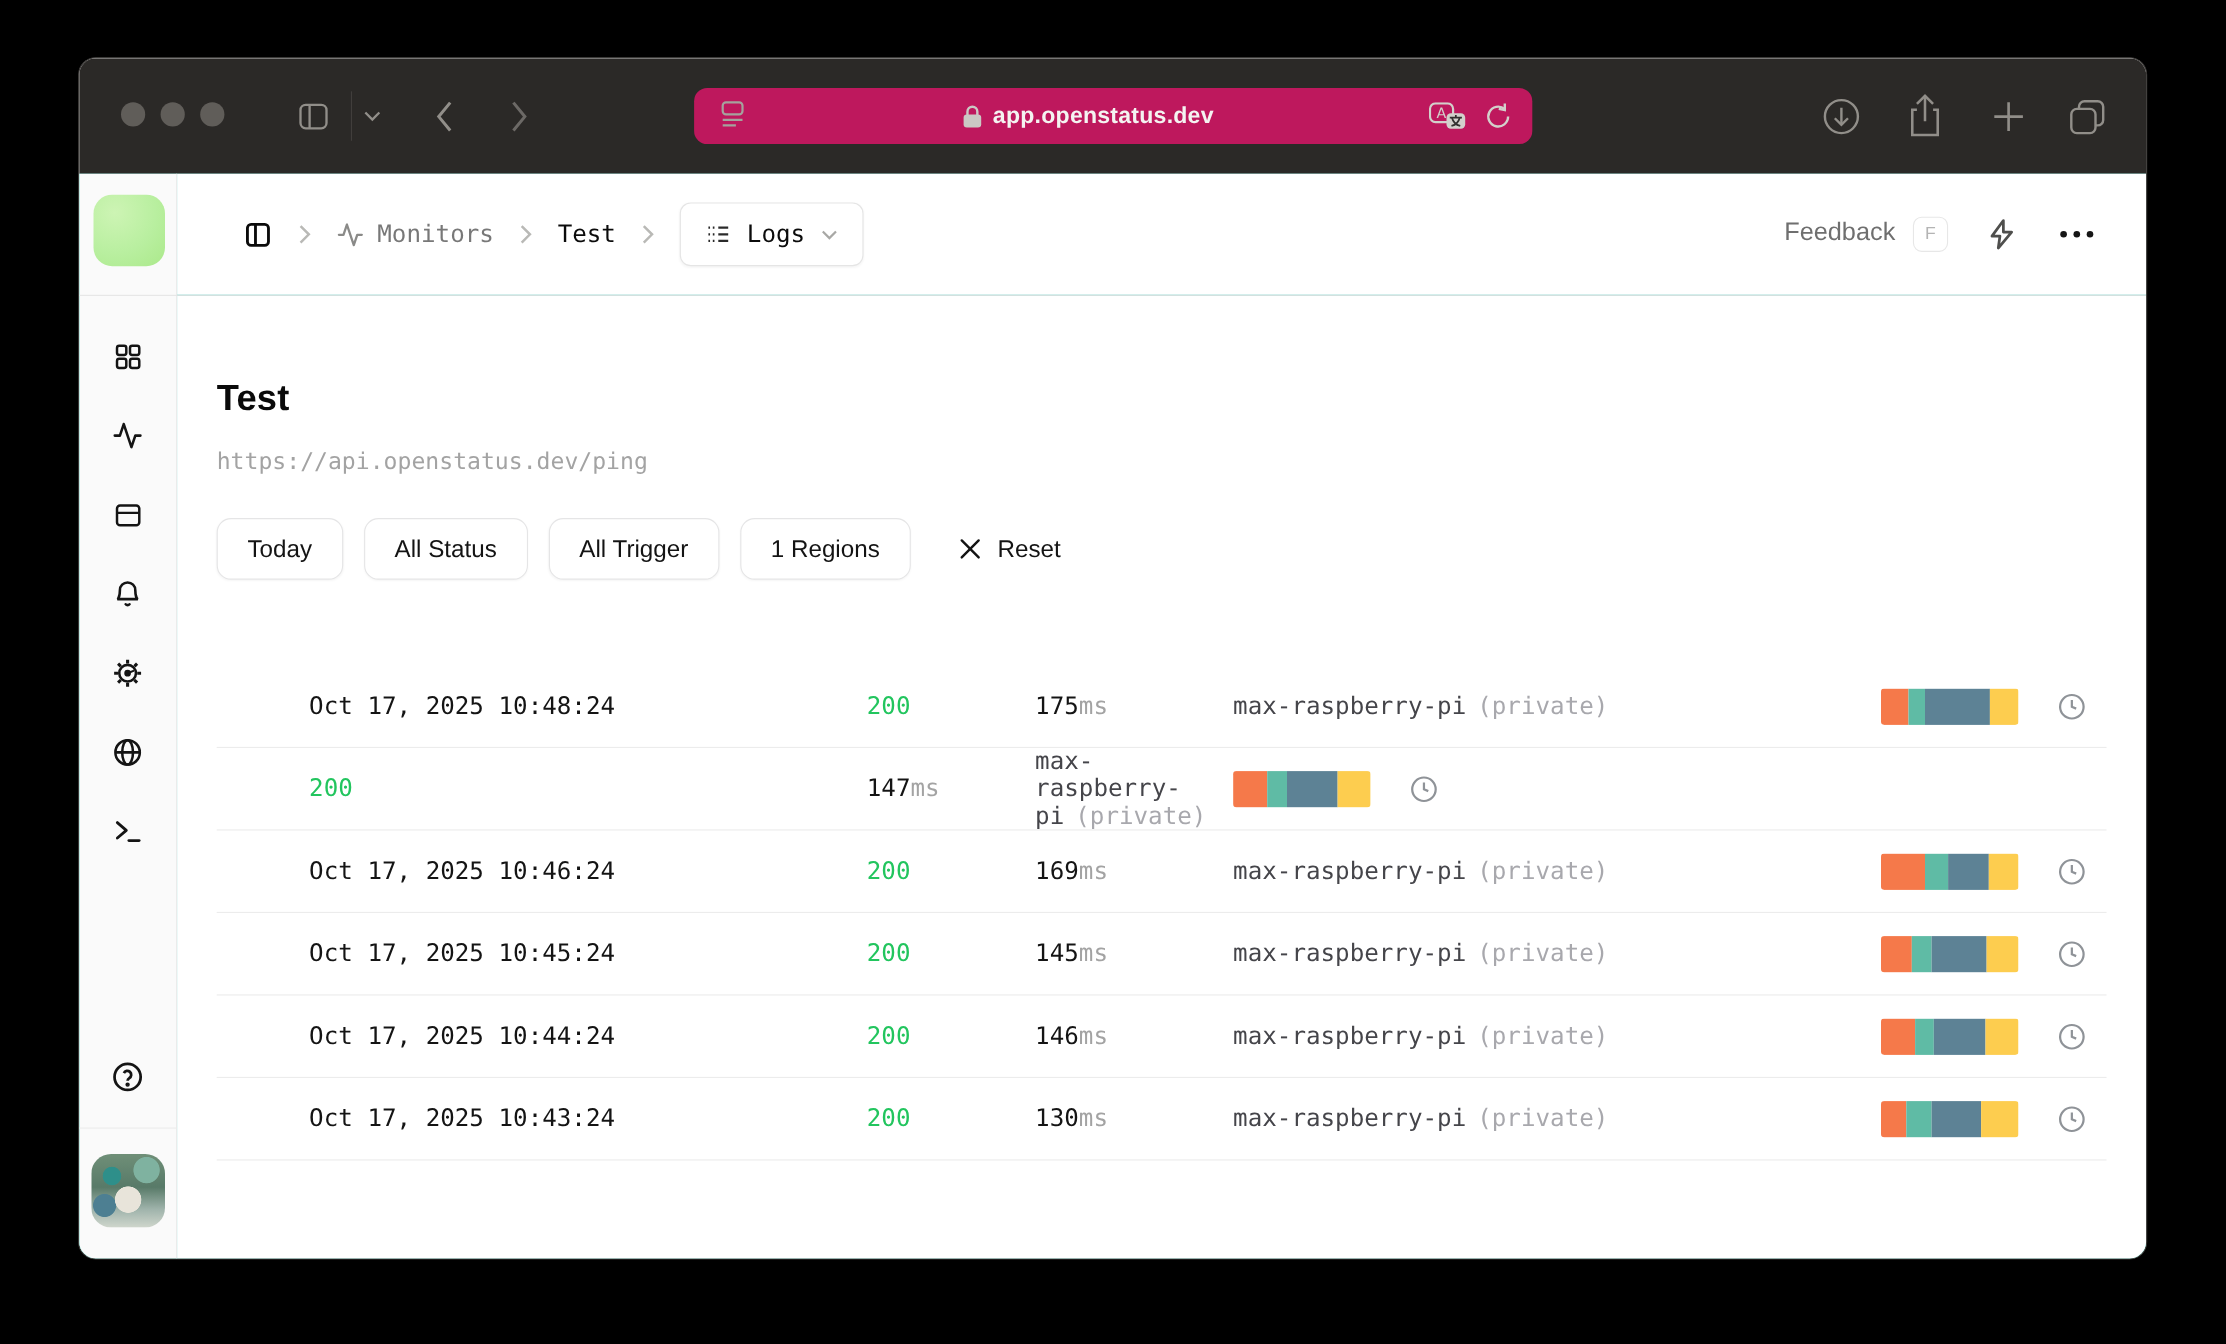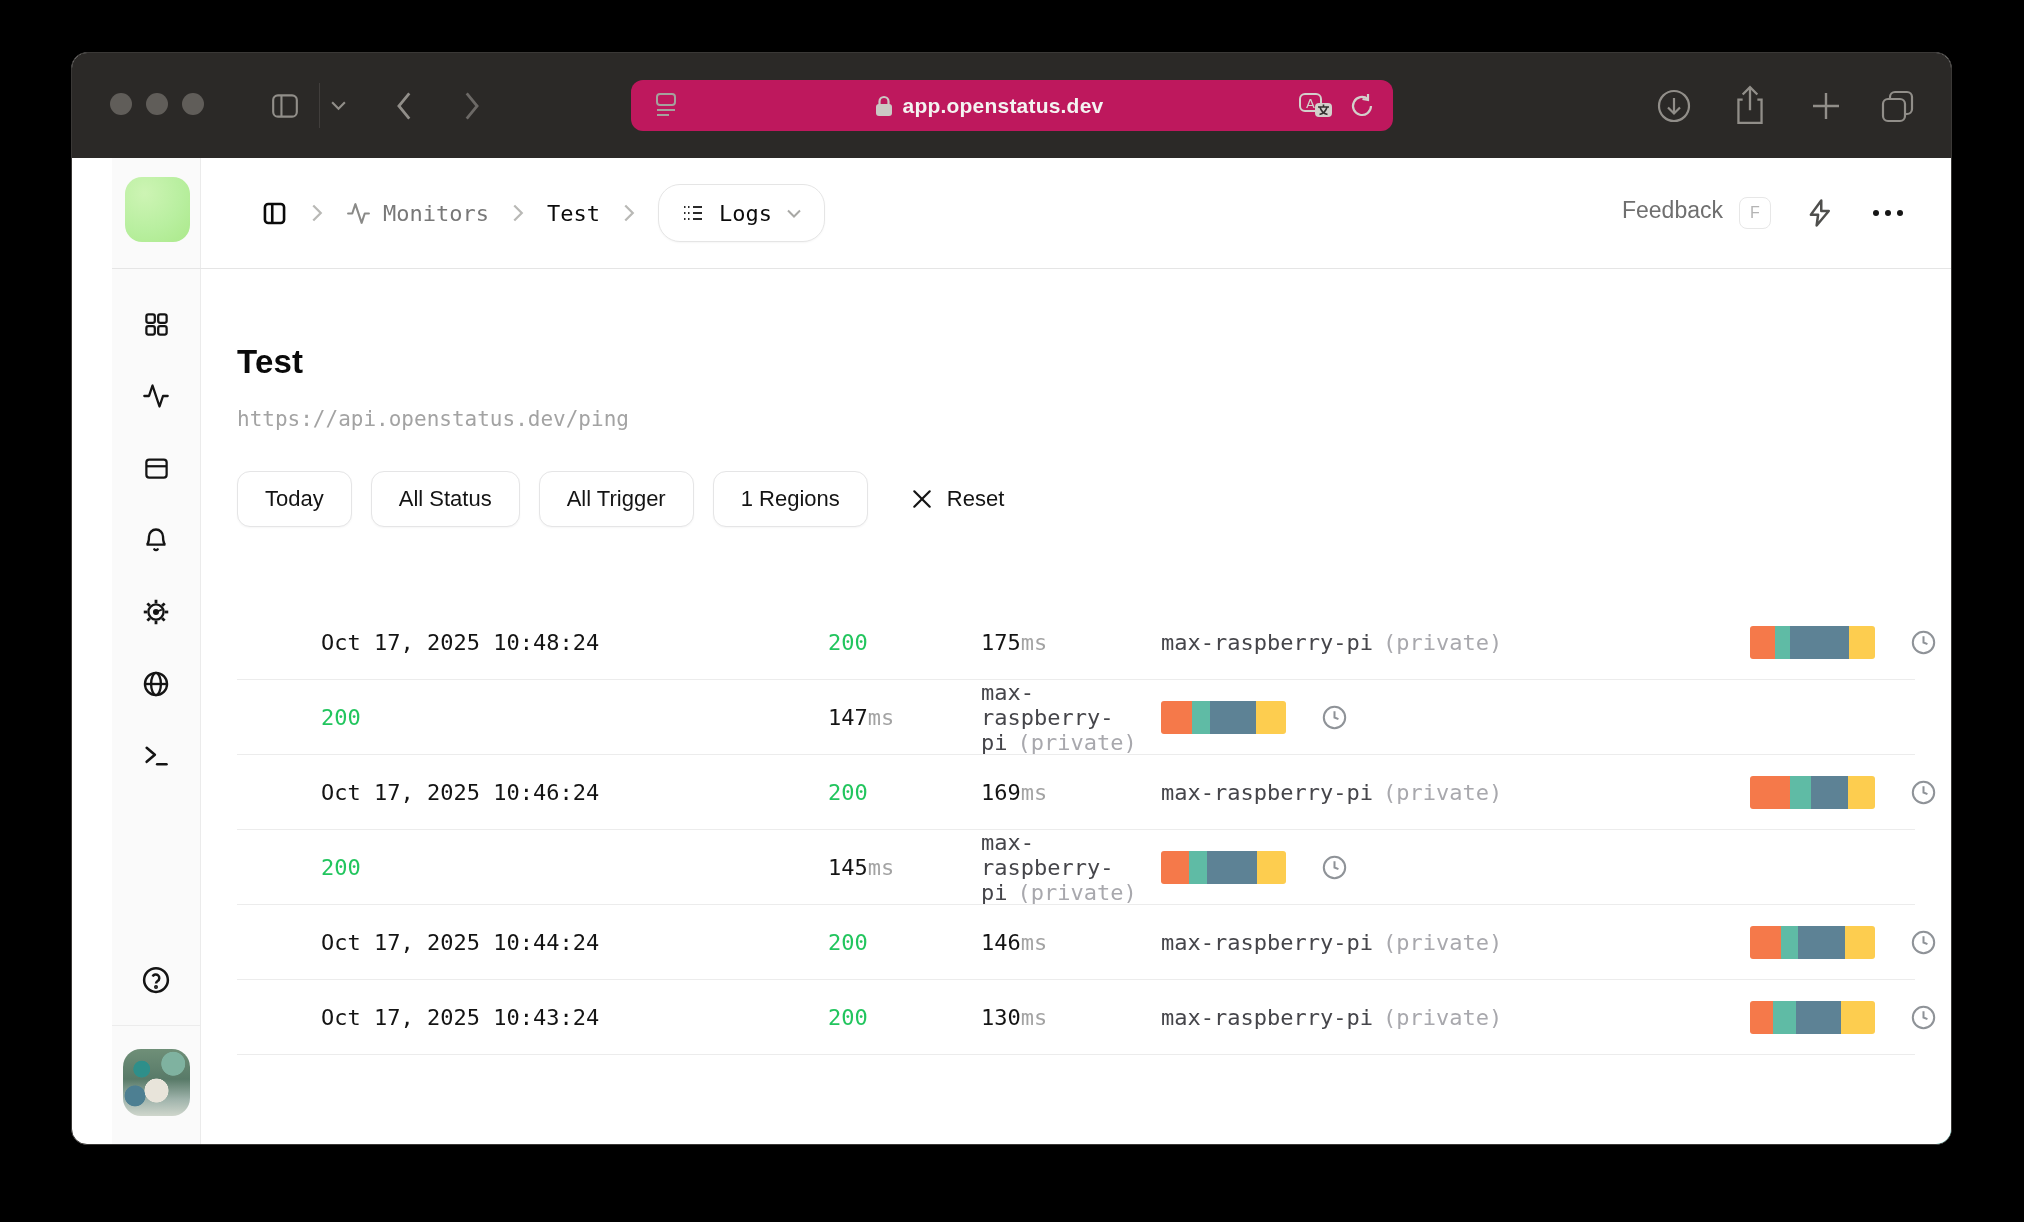--- a/index.html
+++ b/index.html
@@ -17,21 +17,21 @@
   .tb-ico { position:absolute; top:0; height:105px; display:flex; align-items:center; color:#918e89; }
   .tb-sep { position:absolute; left:247px; top:30px; width:1px; height:45px; background:#413e3c; }
   .urlbar { position:absolute; left:559px; top:27px; width:762px; height:51px; border-radius:12px;
     background:#be185d; display:flex; align-items:center; color:#f4f3f1; }
   .urlbar .center { flex:1; display:flex; align-items:center; justify-content:center; gap:10px;
     font-size:21px; font-weight:600; letter-spacing:.2px; }
   .url-page-icon { margin-left:22px; color:#a5a29d; }
   .url-right { display:flex; align-items:center; gap:16px; margin-right:18px; color:#cfccc8; }
 
   
-  .app { position:absolute; top:105px; left:0; right:0; bottom:0; background:#14b8a6;margin-left:40px; }
+  .app { position:absolute; top:105px; left:0; right:0; bottom:0; background:#14b8a6; }
   .rail { position:absolute; left:0; top:0; bottom:0; width:89px; background:#fafafa; border-right:1px solid #ebebeb; }
   .hdr-divider { position:absolute; left:0; right:0; top:110px; height:1px; background:#e5e5e5; z-index:3; }
   .logo { position:absolute; left:13px; top:19px; width:65px; height:65px; border-radius:17px;
     background:radial-gradient(circle at 30% 25%, #cdf4b4, #b9efa0 55%, #abe98b); }
   .rail-nav { position:absolute; left:0; top:130px; width:88px; display:flex; flex-direction:column; align-items:center; }
   .rail-btn { height:72px; width:88px; display:flex; align-items:center; justify-content:center; color:#141414; }
   .rail-bottom { position:absolute; left:0; bottom:0; width:88px; display:flex; flex-direction:column; align-items:center; }
   .rail-div { width:88px; height:1px; background:#ececec; margin:26px 0 0; }
   .avatar { width:67px; height:67px; border-radius:18px; margin:23px 0 28px;
     background:
@@ -41,21 +41,21 @@
       radial-gradient(circle at 18% 70%, #4d7f92 0 14%, transparent 15%),
       linear-gradient(180deg,#6f8f78 0%, #587a68 45%, #9fb3ab 75%, #cfd6cc 100%); }
 
   
   .appheader { position:absolute; left:89px; right:0; top:0; height:110px; display:flex; align-items:center; background:#fff; }
   .crumbs { display:flex; align-items:center; margin-left:60px; gap:0; }
   .crumb-chev { color:#b9b9b6; margin:0 22px; display:flex; }
   .crumb-mon { display:flex; align-items:center; gap:12px; color:#787878; font-size:22px; }
   .crumb-test { color:#0b0b0b; font-size:22px; }
   .logs-btn { display:flex; align-items:center; gap:14px; height:58px; padding:0 22px;
-    border:1px solid #e5e5e5; border-radius:22px; background:#fff; box-shadow:0 1px 2px rgba(0,0,0,.04);
+    border:1px solid #e5e5e5; border-radius:10px; background:#fff; box-shadow:0 1px 2px rgba(0,0,0,.04);
     font-size:22px; color:#0b0b0b; }
   .logs-btn .chev { color:#a8a8a5; display:flex; }
   .hdr-right { margin-left:auto; margin-right:44px; display:flex; align-items:center; gap:34px; }
   .feedback { display:flex; align-items:flex-start; gap:16px; color:#6f6f6f; font-size:23px; }
   .kbd { width:32px; height:32px; border:1px solid #e7e7e7; border-radius:8px; display:flex; align-items:center;
     justify-content:center; font-size:16px; color:#b4b4b4; }
   .zap { color:#4f4f4d; display:flex; }
   .dots { display:flex; gap:6px; padding:4px; }
   .dots i { width:6px; height:6px; border-radius:50%; background:#161616; }
 
@@ -405,20 +405,21 @@
         <svg width="27" height="27" viewBox="0 0 24 24" fill="none" stroke="currentColor" stroke-width="1.8">
                     <circle cx="12" cy="12" r="9.5"></circle>
                     <polyline points="12,6.5 12,12 15.5,13.5"></polyline>
                   </svg>
       </span>
     </div>
   </div>
 
   <div class="trow">
     <div><span class="sq"></span></div>
+    <div class="c-ts mono">Oct 17, 2025 10:45:24</div>
     <div class="c-status mono">200</div>
     <div class="c-lat mono"><span>145</span><span class="unit">ms</span></div>
     <div class="c-region mono"><span>max-raspberry-pi</span><span class="note">(private)</span></div>
     <div class="c-timing">
       <span class="tbar">
                   <i style="width: 22%; background: rgb(245, 121, 74);"></i>
                   <i style="width: 15%; background: rgb(95, 187, 165);"></i>
                   <i style="width: 40%; background: rgb(93, 130, 149);"></i>
                   <i style="width: 23%; background: rgb(253, 205, 79);"></i>
                 </span>

